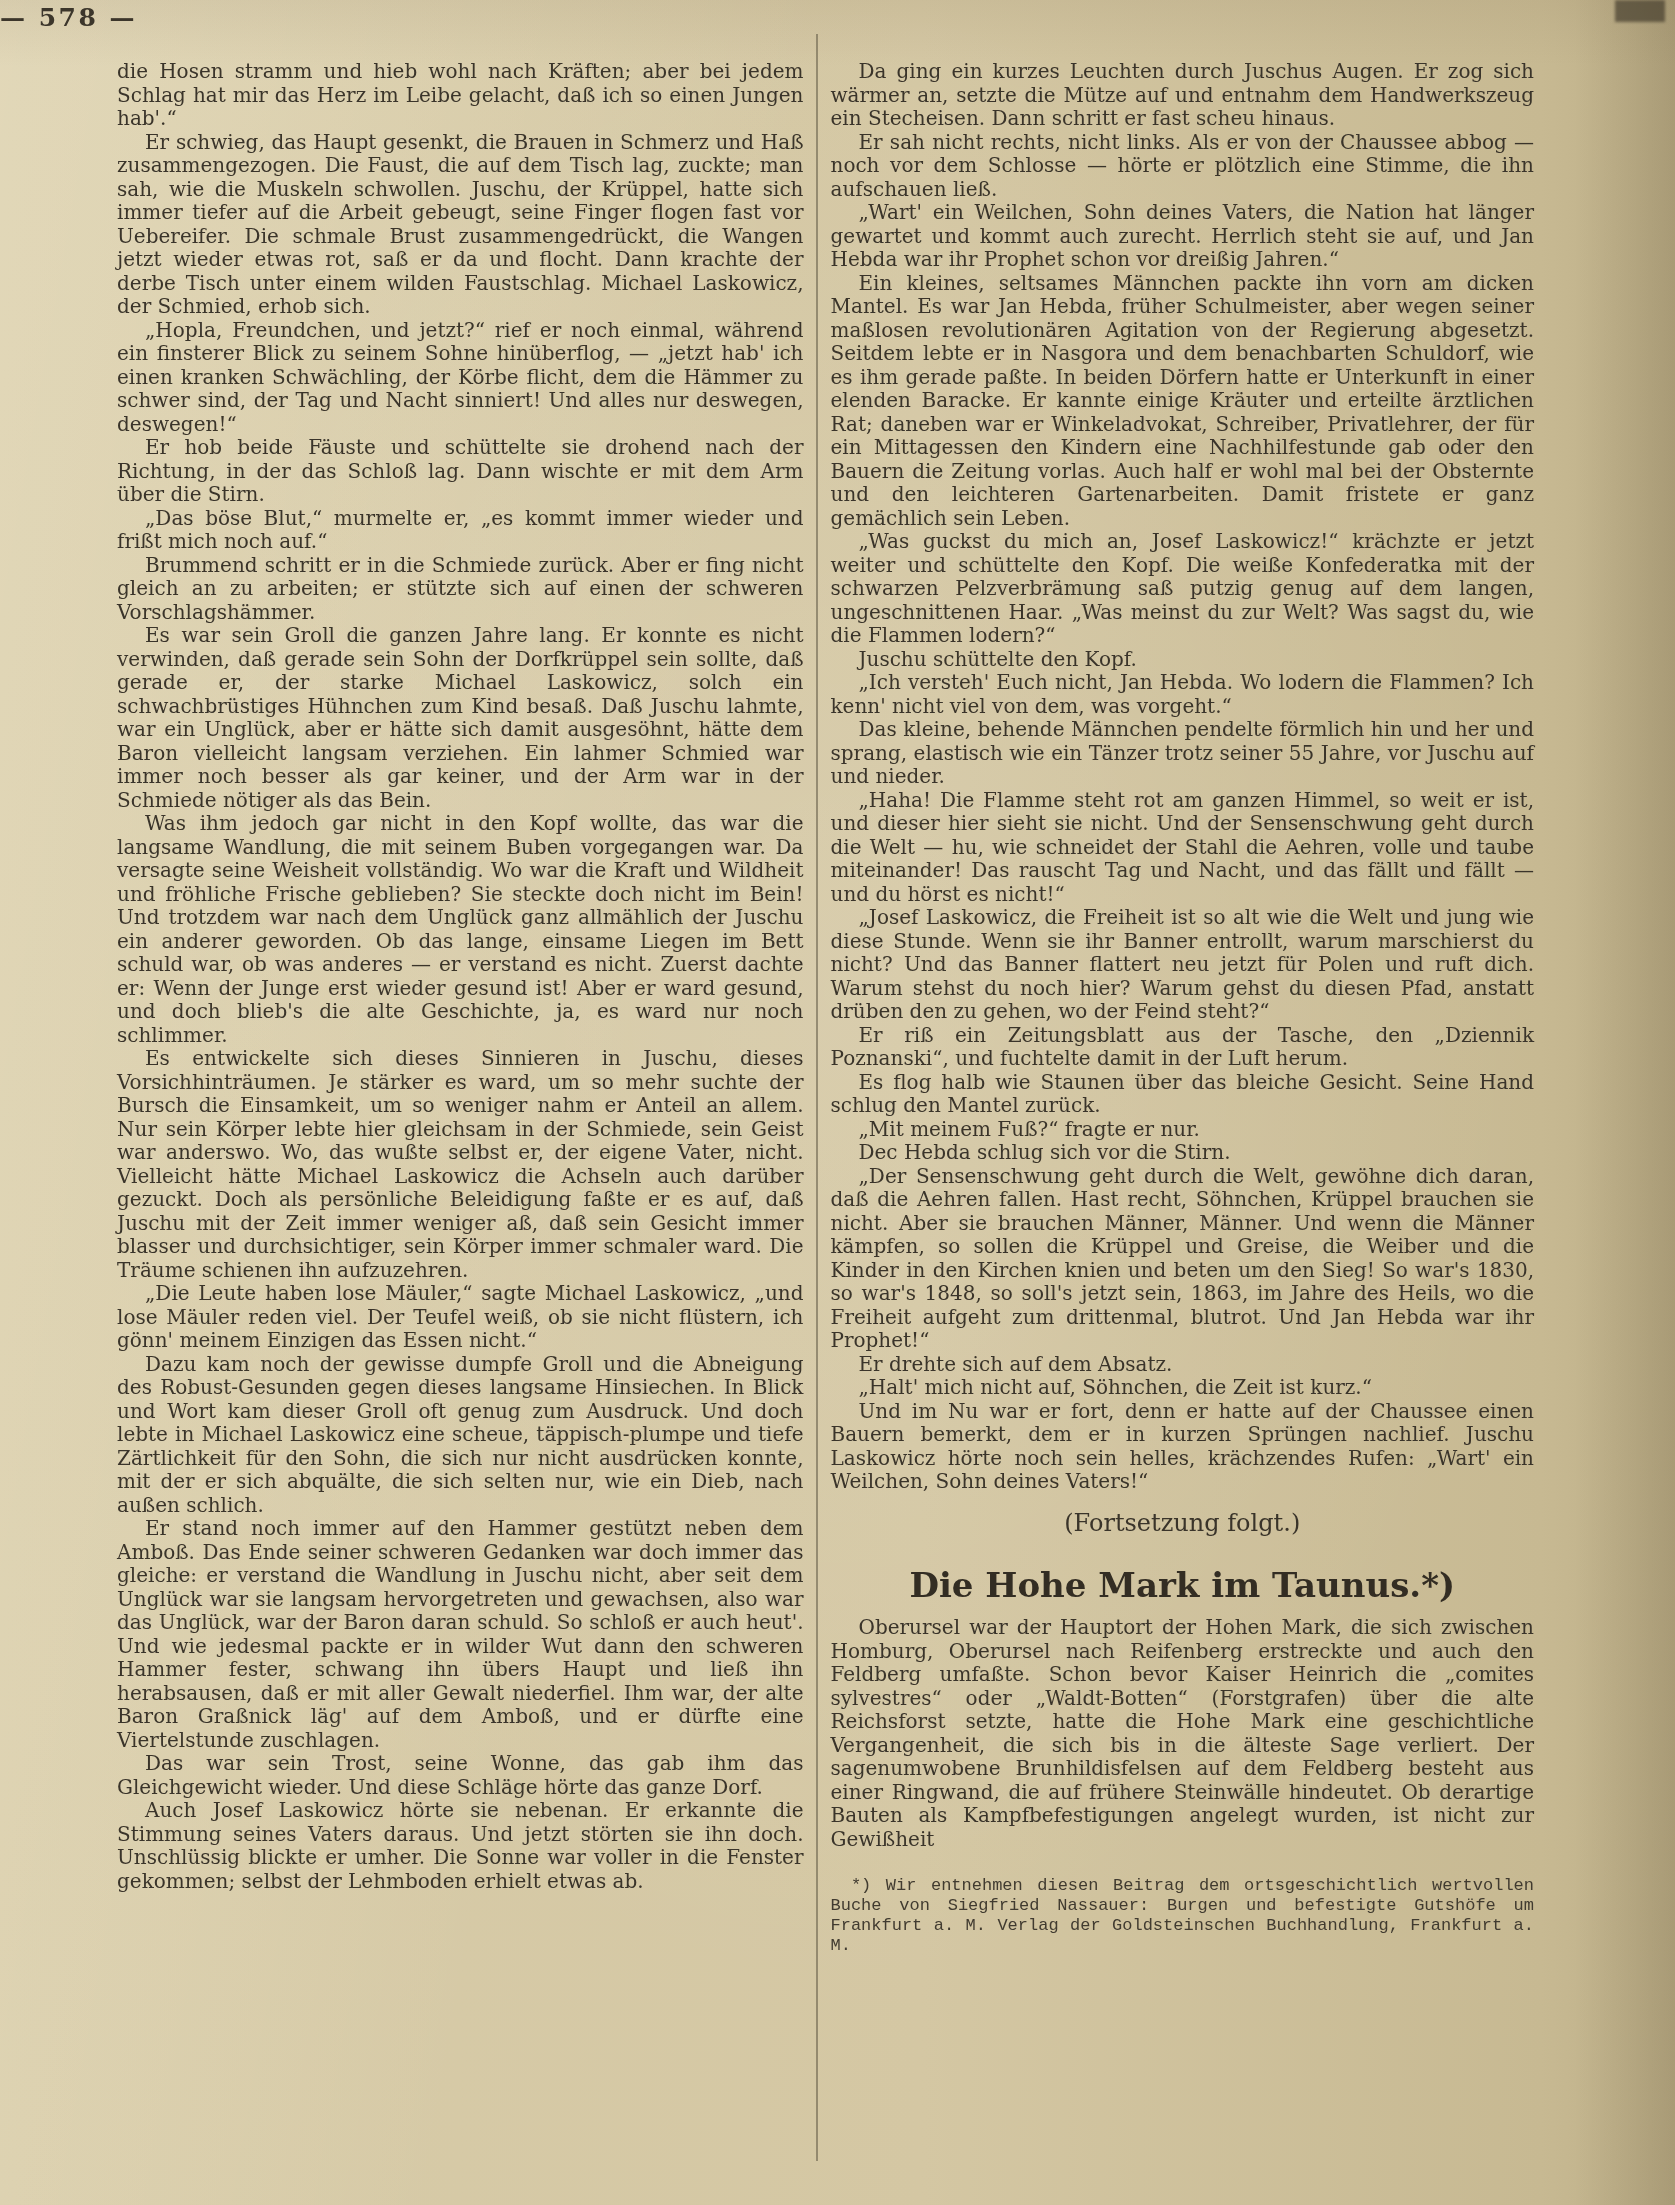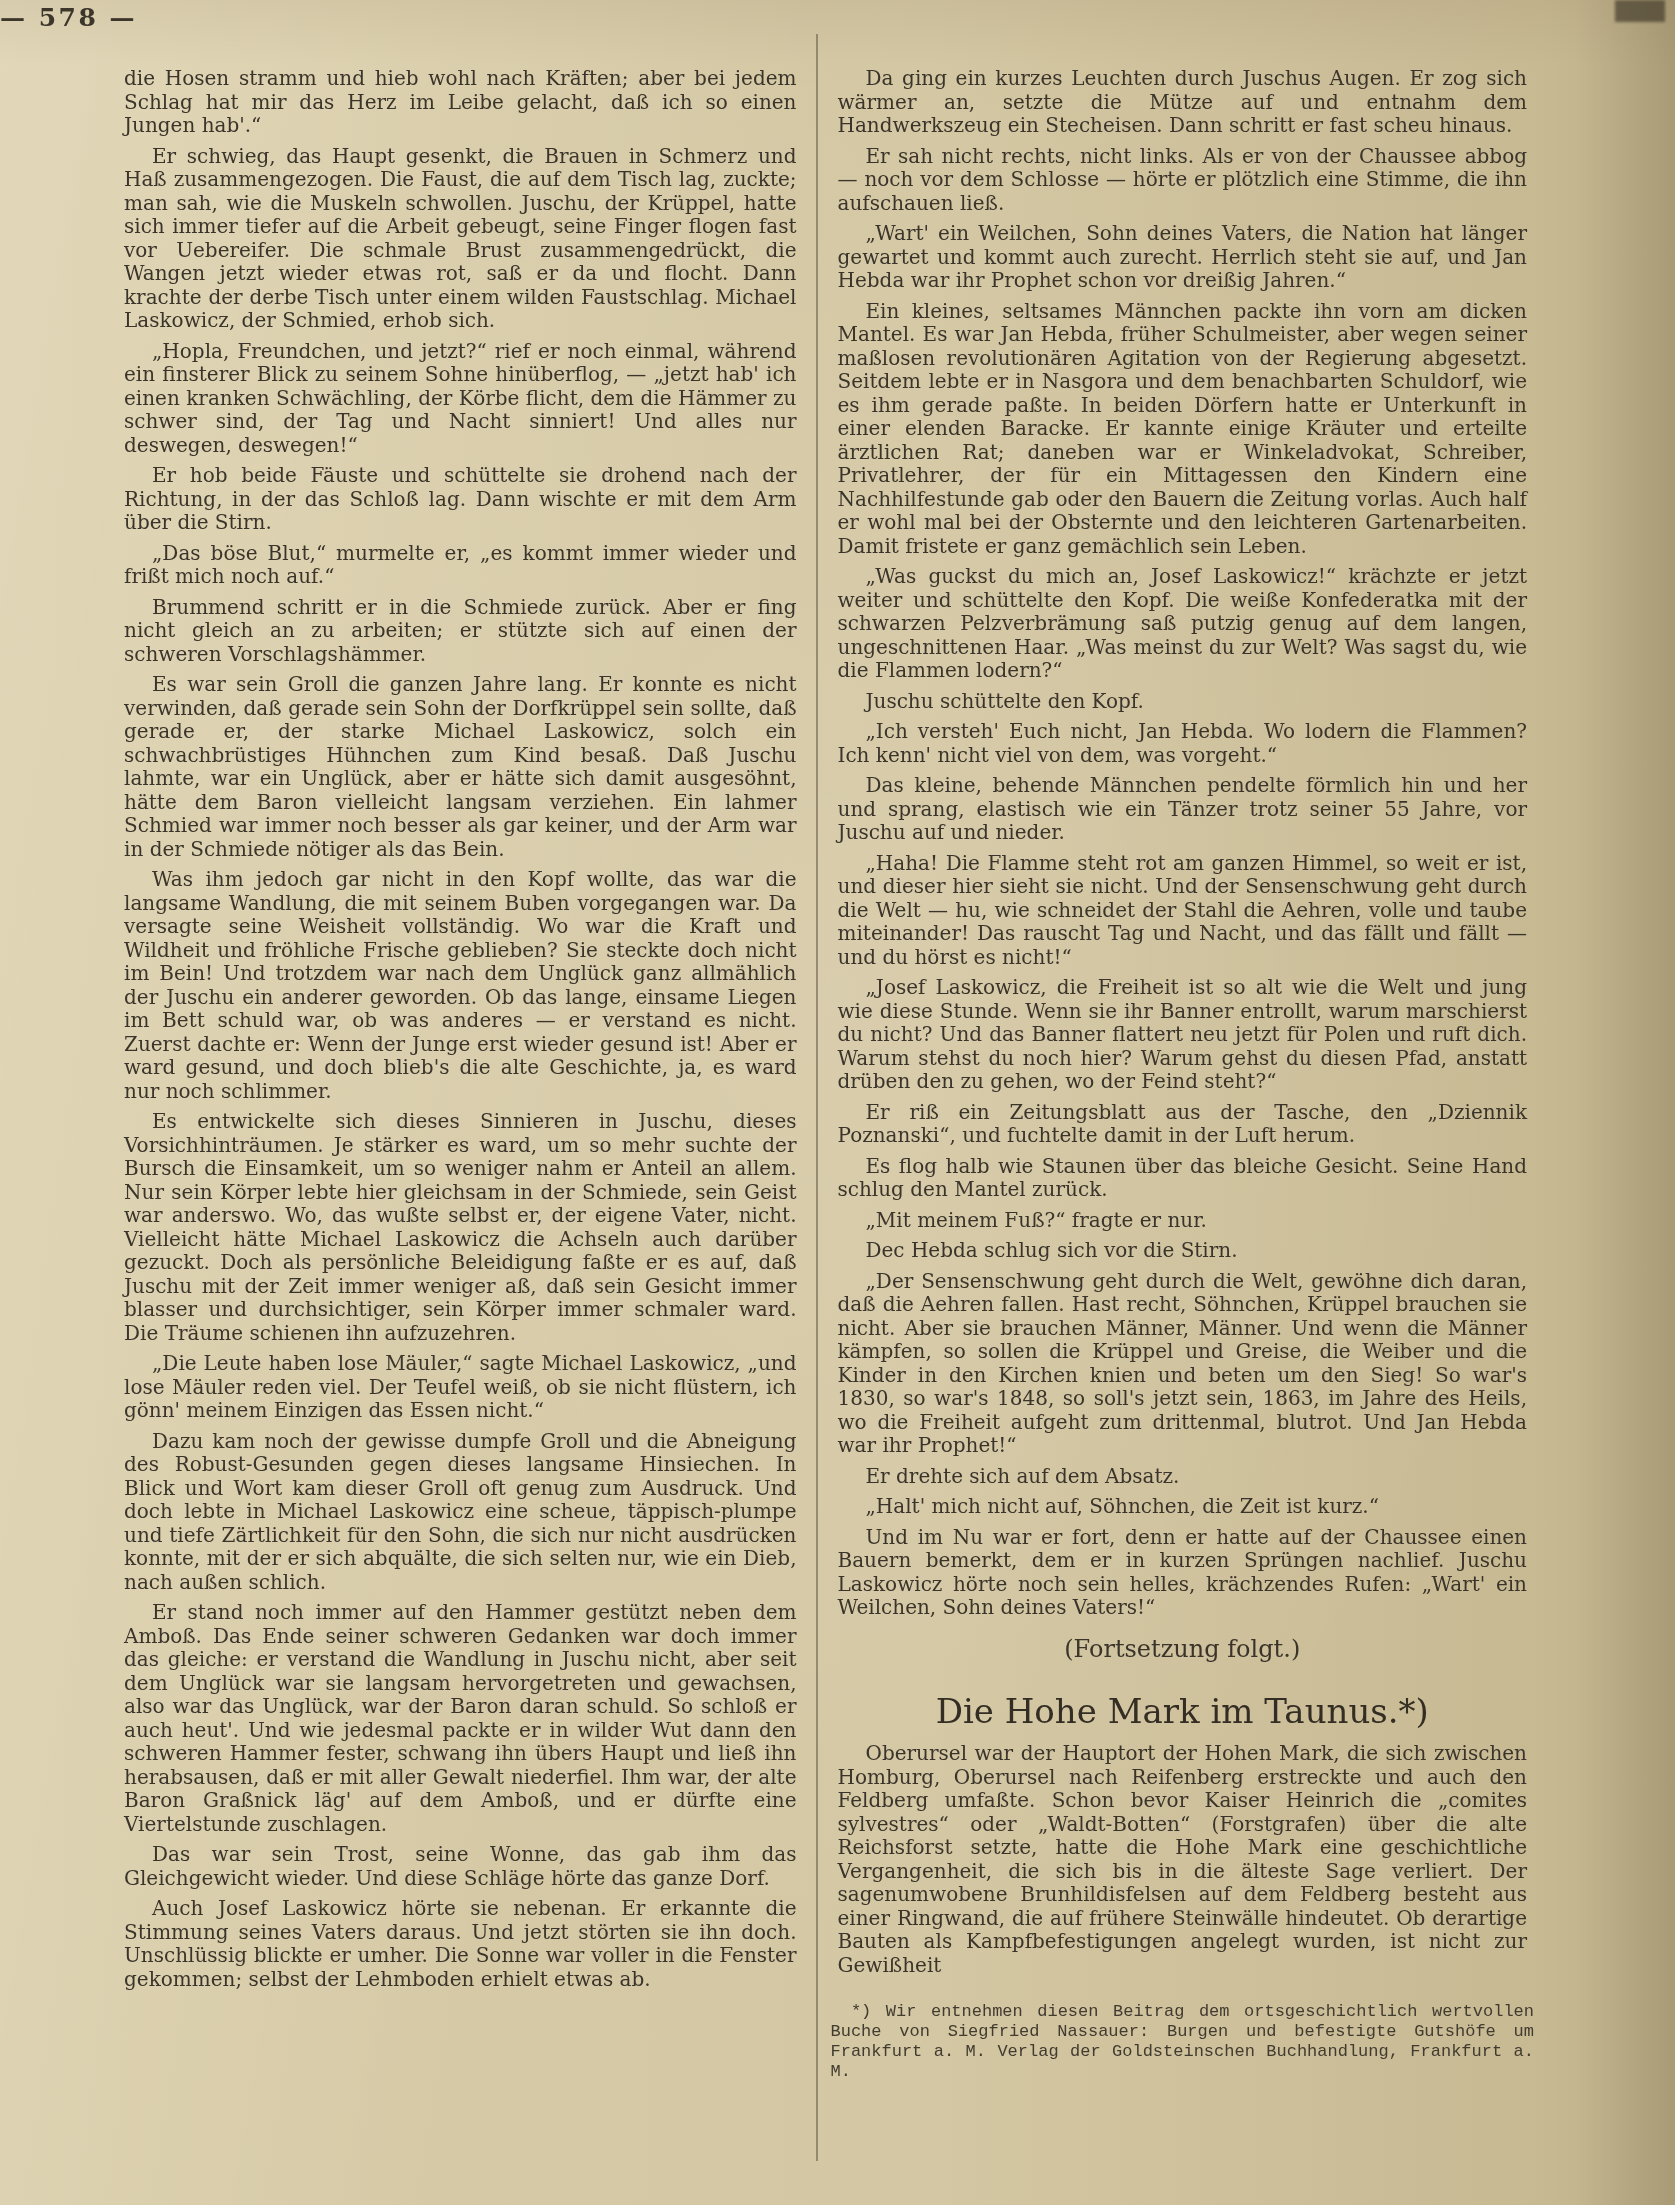--- a/index.html
+++ b/index.html
@@ -31,34 +31,34 @@
     text-align: left; font-size: 25px; font-weight: bold;
     letter-spacing: 2.5px; color: #3c362b;
   }
   .columns {
     position: absolute; left: 117px; top: 60px; width: 1417px;
     display: flex;
   }
   .col { font-size: 20px; line-height: 23.5px; text-align: justify; }
   .col.left  { width: 687px; margin-right: 27px; }
   .col.right { width: 704px; }
-  .col p { margin: 7px; text-indent: 1.4em; }
+  .col p { margin: 0; text-indent: 1.4em; }
   .col p.no-indent { text-indent: 0; }
   .divider {
     position: absolute; left: 816px; top: 34px; height: 2127px; width: 1.7px;
     background: #5f5744; opacity: 0.55;
   }
   .continuation {
     text-align: center; text-indent: 0 !important;
     margin: 18.4px 0 39px 0 !important;
     font-size: 24px;
   }
   .article-title {
     margin: 0 0 18.4px 0; text-align: center;
-    font-size: 34px; font-weight: normal; color: #332d23;
+    font-size: 34px; font-weight: bold; color: #332d23;
     text-indent: 0;
   }
   .article-text { margin: 0; text-indent: 1.4em; }
   .footnote {
     margin-top: 25px; font-size: 17px; line-height: 20px;
     text-align: justify; text-indent: 1.2em; color: #413b30; font-family: Liberation Mono, monospace;
   }
 </style>
 </head>
 <body>

